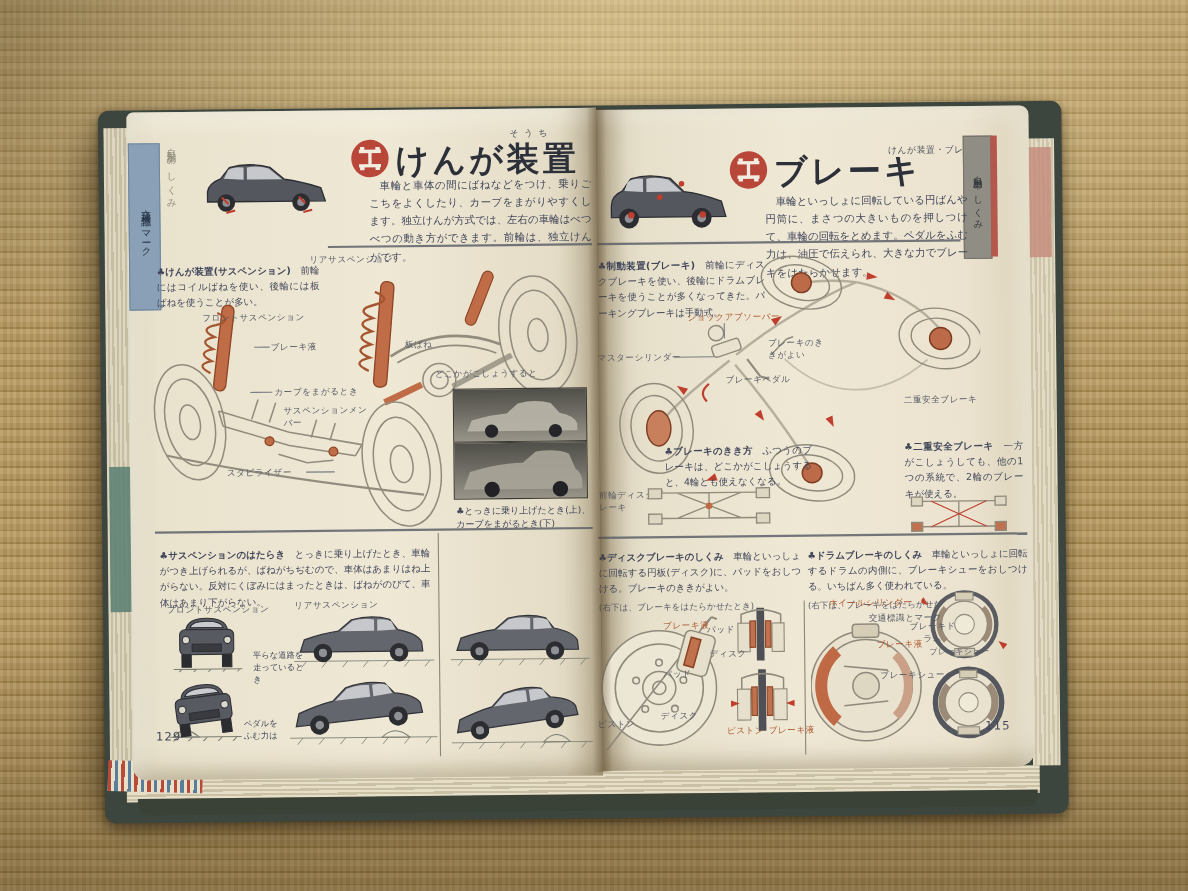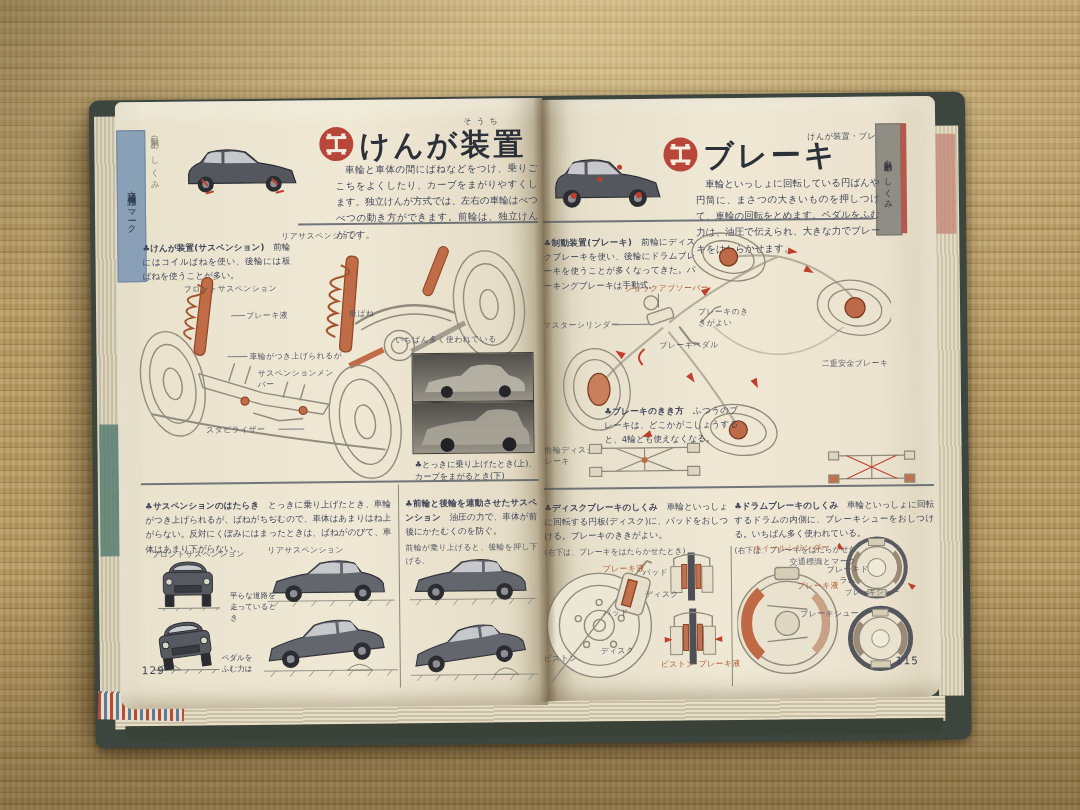--- a/index.html
+++ b/index.html
@@ -173,27 +173,27 @@
           <circle cx="112" cy="146" r="4" fill="#c06c46"></circle>
             <circle cx="170" cy="156" r="4" fill="#c06c46"></circle>
         </g>
       </svg>
     </div>
 
     <span class="lbl" style="left:283px;top:229px">リアサスペンション</span>
     <span class="lbl" style="left:185px;top:281px">フロントサスペンション</span>
     <span class="lbl" style="left:247px;top:308px">ブレーキ液</span>
     <div class="leader" style="left:232px;top:312px;width:14px"></div>
-    <span class="lbl" style="left:350px;top:307px">板ばね</span>
-    <span class="lbl" style="left:250px;top:349px">車輪がつき上げられるが</span>
+    <span class="lbl" style="left:369px;top:307px">板ばね</span>
+    <span class="lbl" style="left:250px;top:349px">カーブをまがるとき</span>
     <div class="leader" style="left:228px;top:353px;width:20px"></div>
     <span class="lbl wrap" style="left:258px;top:366px;width:82px">サスペンションメンバー</span>
     <span class="lbl" style="left:206px;top:422px">スタビライザー</span>
     <div class="leader" style="left:278px;top:426px;width:26px"></div>
-    <span class="lbl" style="left:396px;top:334px">いちばん多く使われている</span>
+    <span class="lbl" style="left:396px;top:334px">どこかがこしょうすると</span>
 
     <div class="photo" style="left:412px;top:352px;width:120px;height:47px">
       <svg width="120" height="47" viewBox="0 0 120 47">
           <path d="M12 38 L16 28 Q34 23 48 22 L58 13 Q74 9 88 13 L96 22 Q110 25 112 32 L112 38 Z" fill="#b9b5a8" opacity=".92"></path>
           <circle cx="34" cy="38" r="6" fill="#26262a"></circle>
           <circle cx="92" cy="38" r="6" fill="#26262a"></circle>
         </svg>
     </div>
     <div class="photo" style="left:412px;top:401px;width:120px;height:50px">
       <svg width="120" height="50" viewBox="0 0 120 50">
@@ -202,24 +202,20 @@
           <circle cx="96" cy="42" r="7" fill="#222226"></circle>
         </svg>
     </div>
     <p class="cap" style="left:414px;top:449px;width:124px">♣とっきに乗り上げたとき(上)、カーブをまがるとき(下)</p>
 
     <div class="hr" style="left:140px;top:479px;width:398px"></div>
     <div class="vr" style="left:397px;top:483px;height:203px"></div>
 
     <p class="para sm" style="left:144px;top:486px;width:246px">
       <span class="b">♣サスペンションのはたらき</span><span>　とっきに乗り上げたとき、車輪がつき上げられるが、ばねがちぢむので、車体はあまりはね上がらない。反対にくぼみにはまったときは、ばねがのびて、車体はあまり下がらない。</span>
-    </p>
-    <p class="para sm" style="left:404px;top:486px;width:132px">
-      <span class="b">♣前輪と後輪を連動させたサスペンション</span><span>　油圧の力で、車体が前後にかたむくのを防ぐ。</span>
-      <span class="note">前輪が乗り上げると、後輪を押し下げる。</span>
     </p>
 
     <span class="lbl" style="left:150px;top:546px">フロントサスペンション</span>
     <span class="lbl" style="left:266px;top:543px">リアサスペンション</span>
 
     <div class="abs" style="left:152px;top:553px">
       <svg width="68" height="54" viewBox="0 0 72 56">
         <path d="M4 54 H70 M12 54 l-5 5 M26 54 l-5 5 M40 54 l-5 5 M54 54 l-5 5 M68 54 l-5 5" stroke="#7b7e74" fill="none"></path>
         <g stroke="#2c2e33" stroke-width="1">
           <path d="M16 16 Q18 5 36 5 Q54 5 56 16 Z" fill="#585a61"></path>
@@ -406,20 +402,23 @@
     <span class="lbl" style="left:544px;top:321px">マスターシリンダー</span>
     <div class="leader" style="left:614px;top:325px;width:36px"></div>
     <span class="lbl" style="left:660px;top:342px">ブレーキペダル</span>
     <span class="lbl wrap" style="left:699px;top:309px;width:52px">ブレーキのききがよい</span>
     <span class="lbl" style="left:822px;top:362px">二重安全ブレーキ</span>
     <span class="lbl wrap" style="left:544px;top:446px;width:62px">前輪ディスクブレーキ</span>
 
     <p class="para sm" style="left:604px;top:396px;width:134px">
       <span class="b">♣ブレーキのきき方</span><span>　ふつうのブレーキは、どこかがこしょうすると、4輪とも使えなくなる。</span>
     </p>
+    <p class="para sm" style="left:822px;top:394px;width:108px">
+      <span class="b">♣二重安全ブレーキ</span><span>　一方がこしょうしても、他の1つの系統で、2輪のブレーキが使える。</span>
+    </p>
 
     <div class="abs" style="left:585px;top:441px">
       <svg width="118" height="40" viewBox="0 0 118 40">
         <g stroke="#8f8a7c" fill="#ddd6c1" stroke-width="1.2">
           <rect x="4" y="4" width="12" height="9"></rect>
             <rect x="102" y="4" width="12" height="9"></rect>
           <rect x="4" y="27" width="12" height="9"></rect>
             <rect x="102" y="27" width="12" height="9"></rect>
           <path d="M16 8 H102 M16 31 H102 M59 8 V31 M30 8 L88 31 M88 8 L30 31" fill="none"></path>
         </g>

